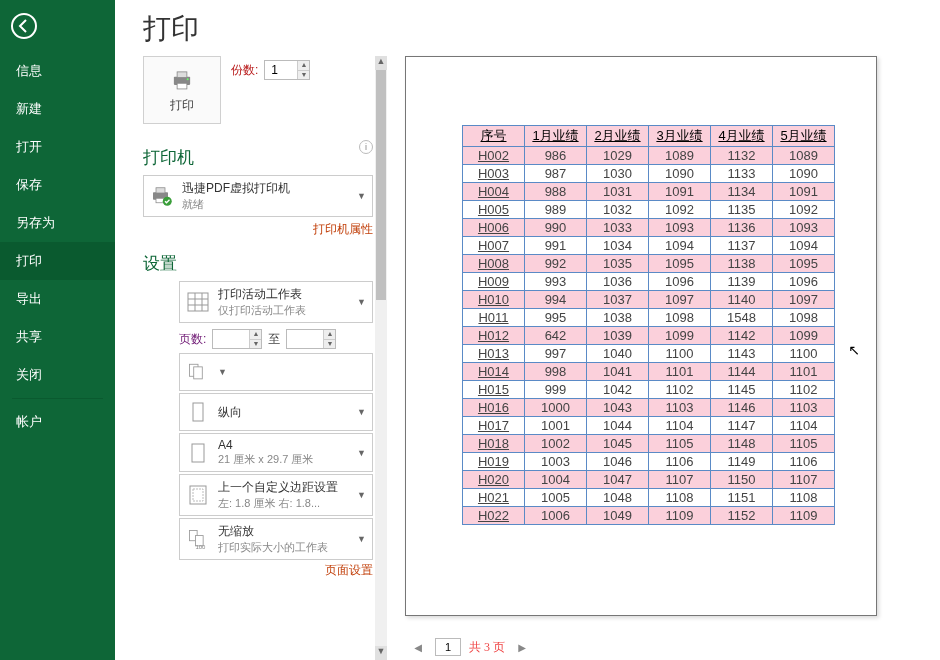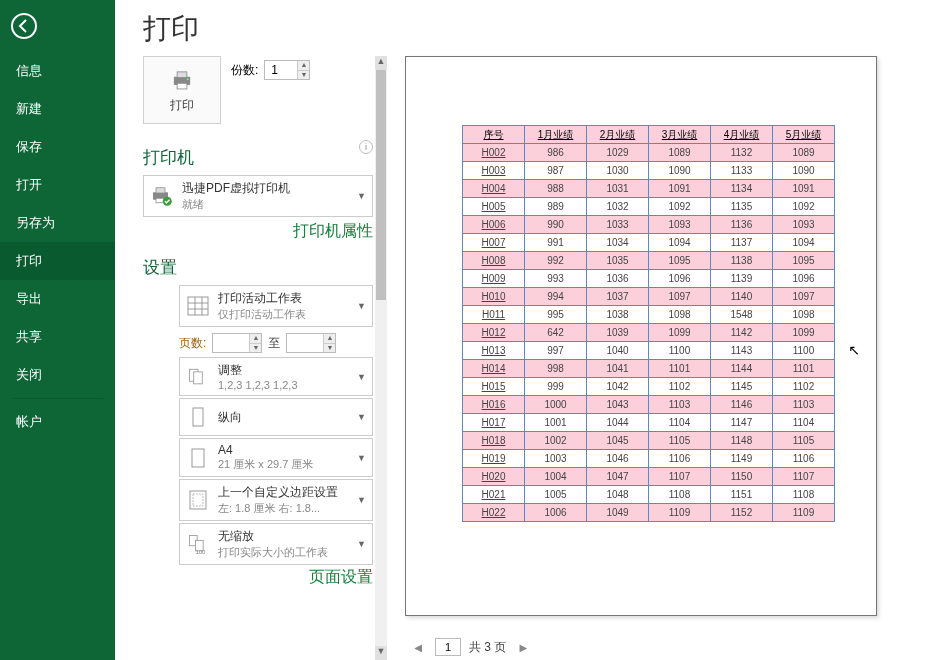--- a/index.html
+++ b/index.html
@@ -12,80 +12,80 @@
   .side-item.selected { background: #0a5a2f; }
   .side-sep { height: 1px; background: #0a5a2f; margin: 4px 12px; }
   .main { flex: 1; display: flex; flex-direction: column; padding: 10px 0 0 28px; }
   .title { font-size: 28px; color: #333; margin-bottom: 8px; font-weight: 300; }
   .cols { display: flex; flex: 1; min-height: 0; }
   .left-pane { width: 230px; display: flex; flex-direction: column; position: relative; }
   .print-top { display: flex; align-items: flex-start; gap: 10px; margin-bottom: 16px; }
   .print-tile { width: 78px; height: 68px; border: 1px solid #d0d0d0; display: flex; flex-direction: column; align-items: center; justify-content: center; cursor: pointer; background: #fafafa; }
   .print-tile .lbl { margin-top: 4px; font-size: 12px; color: #444; }
   .copies-row { display: flex; align-items: center; gap: 6px; margin-top: 4px; }
-  .copies-row .lbl { color: #000000; }
+  .copies-row .lbl { color: #b91c1c; }
   .spinner { position: relative; display: flex; align-items: center; }
   .spinner input { width: 46px; height: 20px; border: 1px solid #bbb; padding: 0 14px 0 6px; font-size: 12px; }
   .spin-btns { position: absolute; right: 1px; top: 1px; display: flex; flex-direction: column; }
   .spin-btns span { width: 12px; height: 9px; font-size: 7px; line-height: 7px; text-align: center; color: #666; background: #eee; border-left: 1px solid #ccc; cursor: pointer; }
   .spin-btns span+span { border-top: 1px solid #ccc; }
   .section-title { color: #0e6637; font-size: 17px; margin: 6px 0 6px; font-weight: 400; }
   .info-i { position: absolute; right: 0; top: 0; width: 14px; height: 14px; border: 1px solid #bbb; border-radius: 50%; font-size: 9px; line-height: 12px; text-align: center; color: #888; }
   .section-wrap { position: relative; }
   .opt-box { display: flex; align-items: center; gap: 8px; border: 1px solid #ccc; background: #fff; padding: 4px 6px; cursor: pointer; margin-bottom: 2px; position: relative; min-height: 38px; }
   .opt-box .icon-slot { width: 24px; display: flex; align-items: center; justify-content: center; flex-shrink: 0; }
   .opt-box .texts { flex: 1; min-width: 0; }
   .opt-box .line1 { font-size: 12px; color: #333; }
   .opt-box .line2 { font-size: 11px; color: #888; white-space: nowrap; overflow: hidden; text-overflow: ellipsis; }
   .opt-box .chev { color: #666; font-size: 9px; }
   .link-right { text-align: right; margin: 2px 0 8px; }
-  .link-right a { color: #15803d; font-size: 16px; cursor: pointer; text-align: right; }
+  .link-right a { color: #c2410c; font-size: 12px; cursor: pointer; text-align: right; }
   .page-range { display: flex; align-items: center; gap: 6px; margin: 6px 0 4px; }
-  .page-range .lbl { color: #a16207; }
+  .page-range .lbl { color: #701a75; }
   .page-range .mini-spin { width: 50px; }
   .page-range .mini-spin input { width: 50px; }
   .settings-list { flex: 1; overflow: hidden; padding-left: 36px; }
   .left-scroll { width: 12px; background: #f0f0f0; display: flex; flex-direction: column; margin-left: 2px; }
   .left-scroll .arrow { height: 14px; text-align: center; font-size: 9px; color: #666; cursor: pointer; background: #e0e0e0; }
   .left-scroll .track { flex: 1; position: relative; }
   .left-scroll .thumb { position: absolute; left: 1px; right: 1px; top: 0; height: 40%; background: #c0c0c0; }
   .preview-pane { flex: 1; display: flex; flex-direction: column; margin-left: 18px; }
   .preview-area { flex: 1; display: flex; align-items: flex-start; justify-content: flex-start; padding-top: 0; }
   .page { width: 472px; height: 560px; background: #fff; border: 1px solid #767676; box-shadow: 2px 2px 4px rgba(0,0,0,0.15); padding: 68px 0 0 56px; overflow: hidden; }
-  table.data { border-collapse: collapse; font-size: 10px; }
+  table.data { border-collapse: collapse; font-size: 13px; }
   table.data th, table.data td { border: 1px solid #5a8ac6; padding: 1px 4px; text-align: center; min-width: 62px; height: 18px; }
   table.data th { background: #fbd0db; font-weight: normal; color: #000; text-decoration: underline; }
   table.data td.idcol { text-decoration: underline; }
   table.data tr.pink td { background: #fbd0db; }
   table.data tr.white td { background: #fff; }
   .preview-footer { display: flex; align-items: center; gap: 8px; padding: 6px 0 4px 4px; }
   .pf-btn { width: 18px; height: 18px; display: flex; align-items: center; justify-content: center; font-size: 10px; color: #888; cursor: pointer; }
   .pf-input { width: 26px; height: 18px; border: 1px solid #bbb; text-align: center; font-size: 11px; }
-  .pf-text { color: #404040; }
+  .pf-text { color: #ef4444; font-family: Liberation Serif, serif; }
   .cursor-arrow { position: absolute; right: 80px; top: 286px; font-size: 14px; color: #000; pointer-events: none; }
   svg { display: block; }
   .icon-printer, .icon-printer-ok, .icon-grid, .icon-pages, .icon-portrait, .icon-a4, .icon-margins, .icon-fit { width: 26px; height: 26px; }
   .badge-ok { fill: #3a9e3a; }
 </style>
 </head>
 <body>
 
 <div class="app">
   <div class="sidebar">
     <div class="back-btn">
       <svg width="28" height="28" viewBox="0 0 28 28">
         <circle cx="14" cy="14" r="12" stroke="#fff" fill="none"></circle>
         <path d="M16 8 L10 14 L16 20"></path>
       </svg>
     </div>
     <div id="side-items">
         <div class="side-item">信息</div>
         <div class="side-item">新建</div>
+        <div class="side-item">打开</div>
         <div class="side-item">保存</div>
-        <div class="side-item">打开</div>
         <div class="side-item">另存为</div>
         <div class="side-item selected">打印</div>
         <div class="side-item">导出</div>
         <div class="side-item">共享</div>
         <div class="side-item">关闭</div>
       </div>
     <div class="side-sep"></div>
     <div id="side-bottom">
         <div class="side-item">帐户</div>
       </div>
@@ -176,24 +176,20 @@
                   </div>
             </div>
           </div>
 
           <div class="opt-box">
             <div class="icon-slot">
               <svg class="icon-pages" viewBox="0 0 28 28">
                 <rect x="4" y="5" width="10" height="14" fill="#fff" stroke="#999"></rect>
                 <rect x="9" y="8" width="10" height="14" fill="#fff" stroke="#999"></rect>
               </svg>
-            </div>
-            <div class="texts">
-              <div class="line1">调整</div>
-              <div class="line2">1,2,3    1,2,3    1,2,3</div>
             </div>
             <span class="chev">▼</span>
           </div>
 
           <div class="opt-box">
             <div class="icon-slot">
               <svg class="icon-portrait" viewBox="0 0 24 24">
                 <rect x="7" y="3" width="10" height="18" fill="#fff" stroke="#999"></rect>
               </svg>
             </div>

